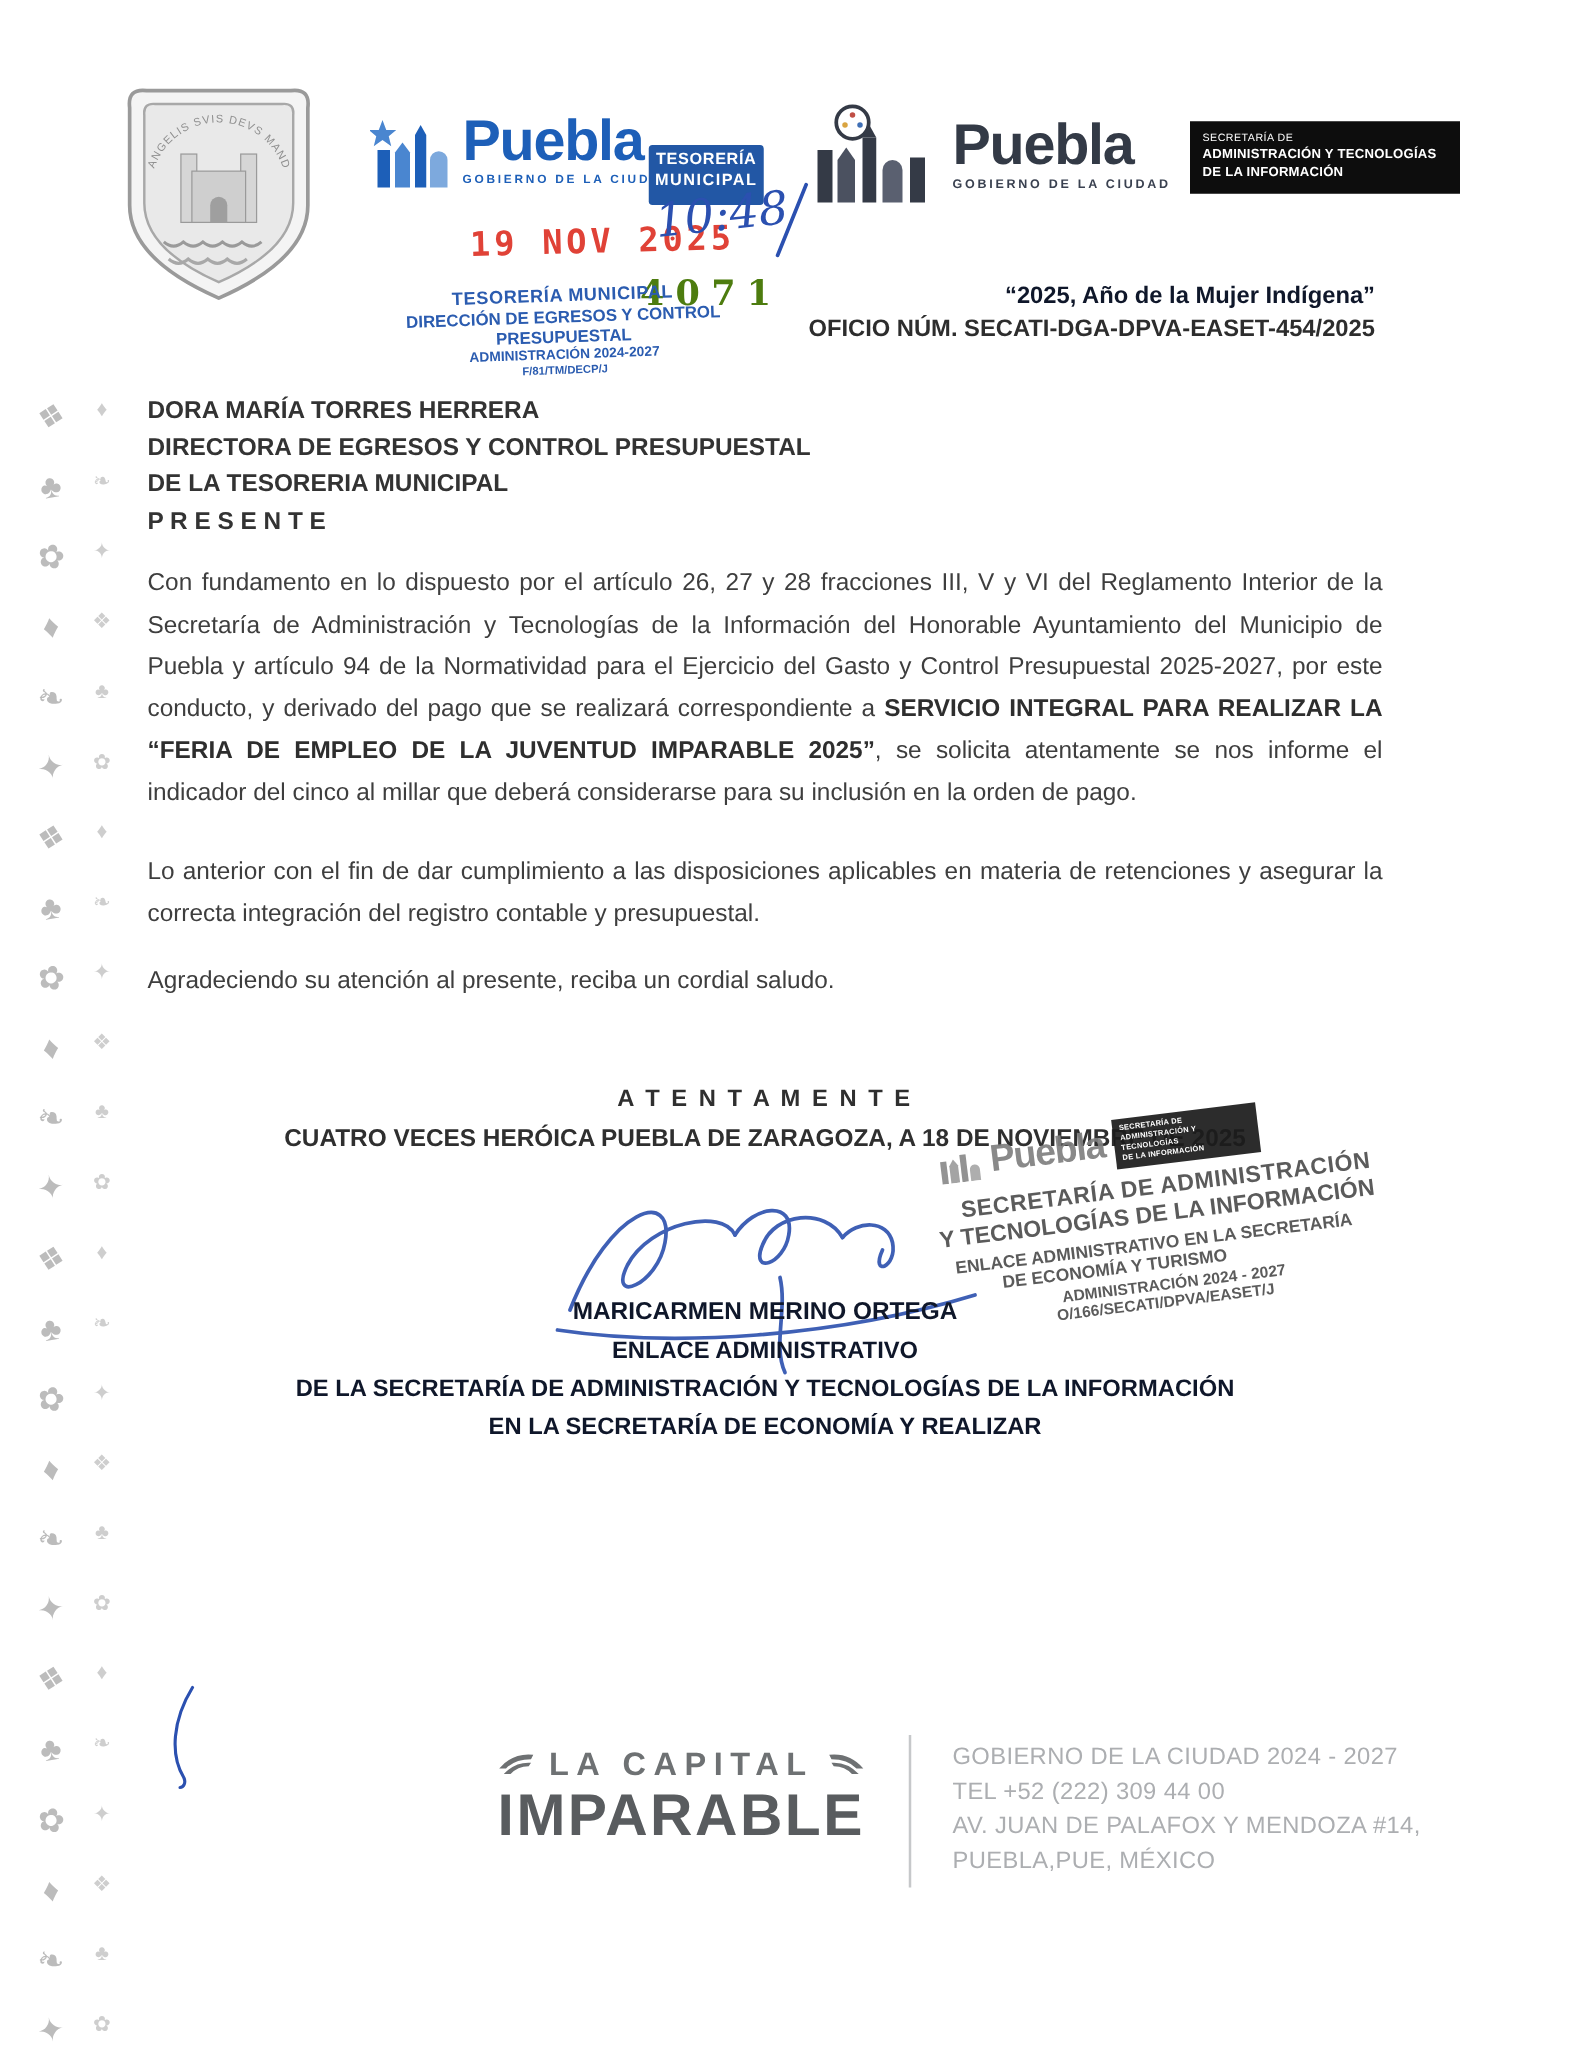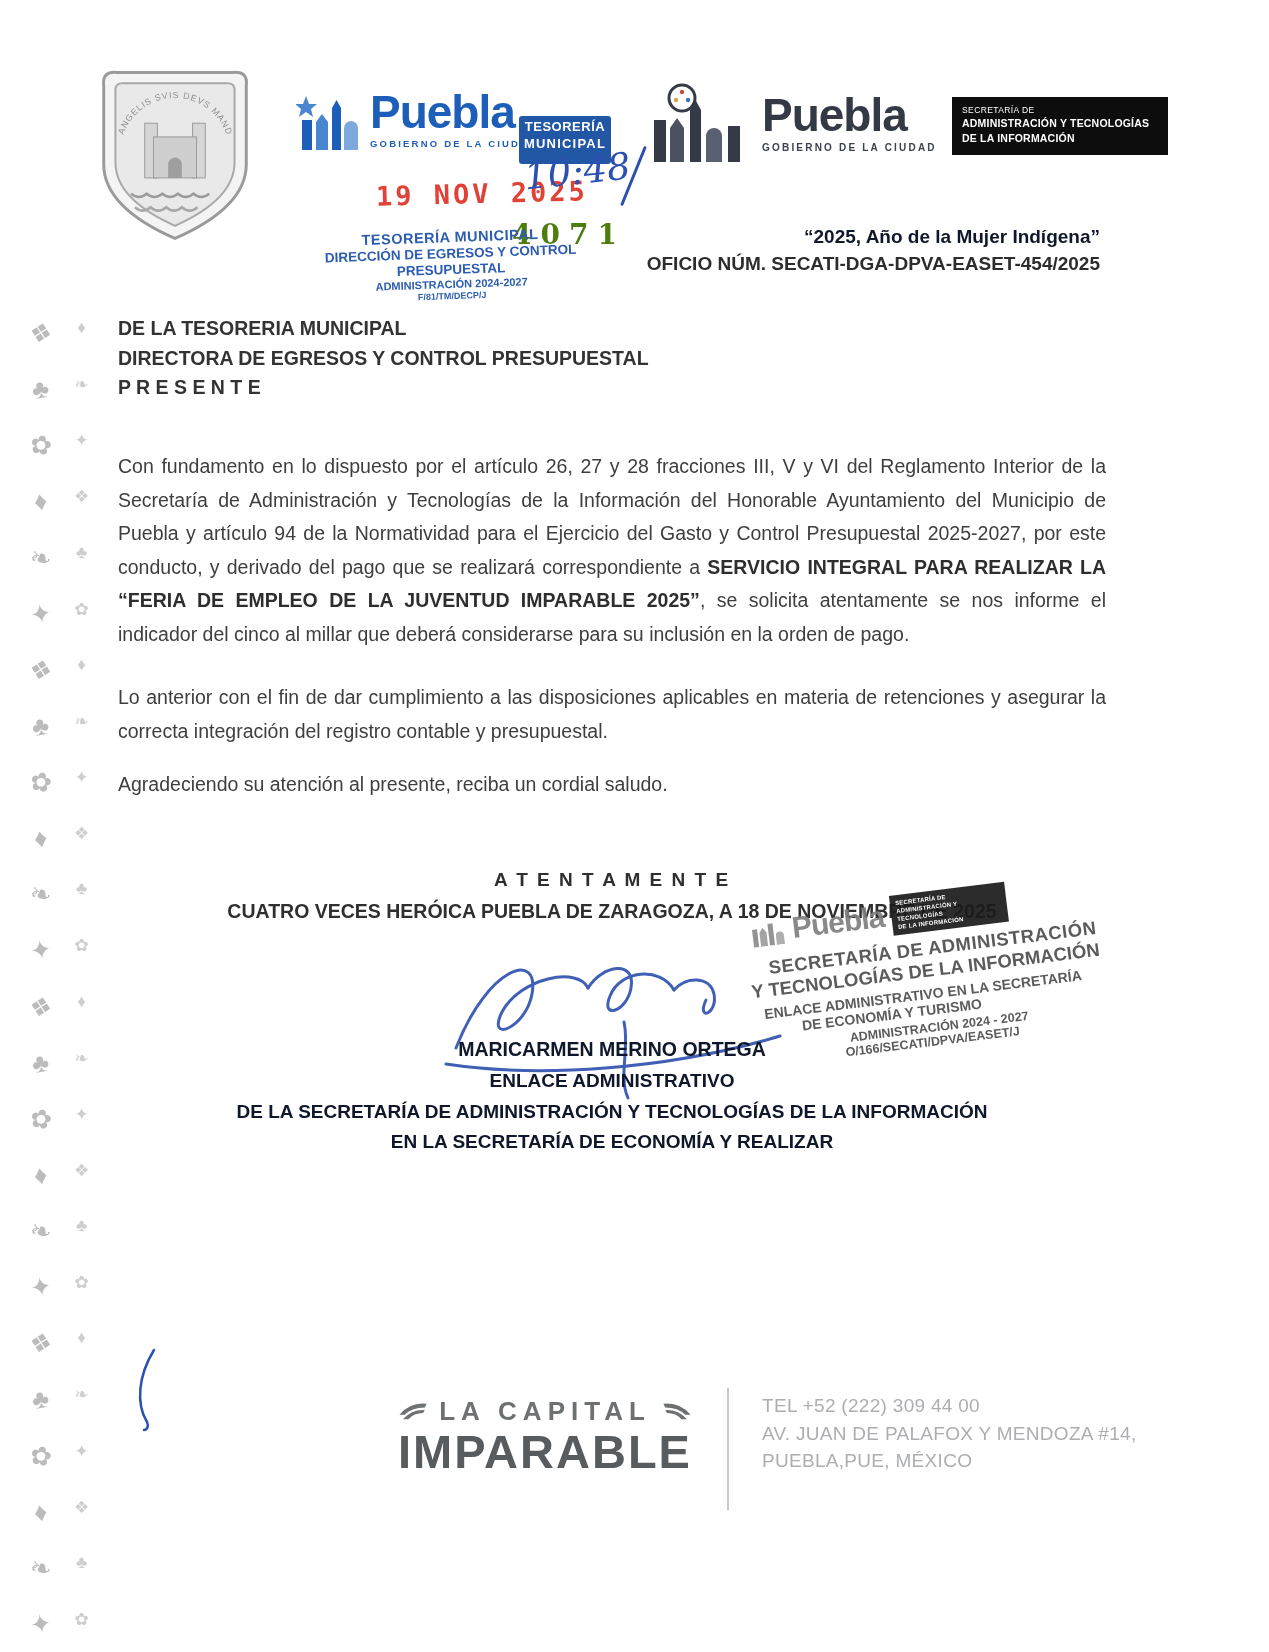--- a/index.html
+++ b/index.html
@@ -212,22 +212,23 @@
   <div class="abs secati-box">
     <div class="sb1">SECRETARÍA DE</div>
     <div class="sb2">ADMINISTRACIÓN Y TECNOLOGÍAS</div>
     <div class="sb3">DE LA INFORMACIÓN</div>
   </div>
 
   <div class="abs slogan">“2025, Año de la Mujer Indígena”</div>
   <div class="abs oficio">OFICIO NÚM. SECATI-DGA-DPVA-EASET-454/2025</div>
 
   <div class="abs recipient">
+    <div>DORA MARÍA TORRES HERRERA</div>
+    <div>DIRECTORA DE EGRESOS Y CONTROL PRESUPUESTAL</div>
     <div>DE LA TESORERIA MUNICIPAL</div>
-    <div>DIRECTORA DE EGRESOS Y CONTROL PRESUPUESTAL</div>
     <div>P R E S E N T E</div>
   </div>
 
   <div class="abs body-copy">
     <p class="p1"><span>Con fundamento en lo dispuesto por el artículo 26, 27 y 28 fracciones III, V y VI del Reglamento Interior de la Secretaría de Administración y Tecnologías de la Información del Honorable Ayuntamiento del Municipio de Puebla y artículo 94 de la Normatividad para el Ejercicio del Gasto y Control Presupuestal 2025-2027, por este conducto, y derivado del pago que se realizará correspondiente a </span><b>SERVICIO INTEGRAL PARA REALIZAR LA “FERIA DE EMPLEO DE LA JUVENTUD IMPARABLE 2025”</b><span>, se solicita atentamente se nos informe el indicador del cinco al millar que deberá considerarse para su inclusión en la orden de pago.</span></p>
     <p class="p2">Lo anterior con el fin de dar cumplimiento a las disposiciones aplicables en materia de retenciones y asegurar la correcta integración del registro contable y presupuestal.</p>
     <p class="p3">Agradeciendo su atención al presente, reciba un cordial saludo.</p>
   </div>
 
   <div class="abs atentamente">A T E N T A M E N T E</div>
@@ -292,18 +293,19 @@
             <path d="M6 19 Q16 8 30 9 L28 12 Q18 12 12 19 Z"></path>
           </g>
       </svg>
     </div>
     <div class="brand-bottom">IMPARABLE</div>
   </div>
 
   <div class="abs footer-divider"></div>
 
   <div class="abs contact">
+    <div>GOBIERNO DE LA CIUDAD 2024 - 2027</div>
     <div>TEL +52 (222) 309 44 00</div>
     <div>AV. JUAN DE PALAFOX Y MENDOZA #14,</div>
     <div>PUEBLA,PUE, MÉXICO</div>
   </div>
 
 </div>
 
 </body></html>

